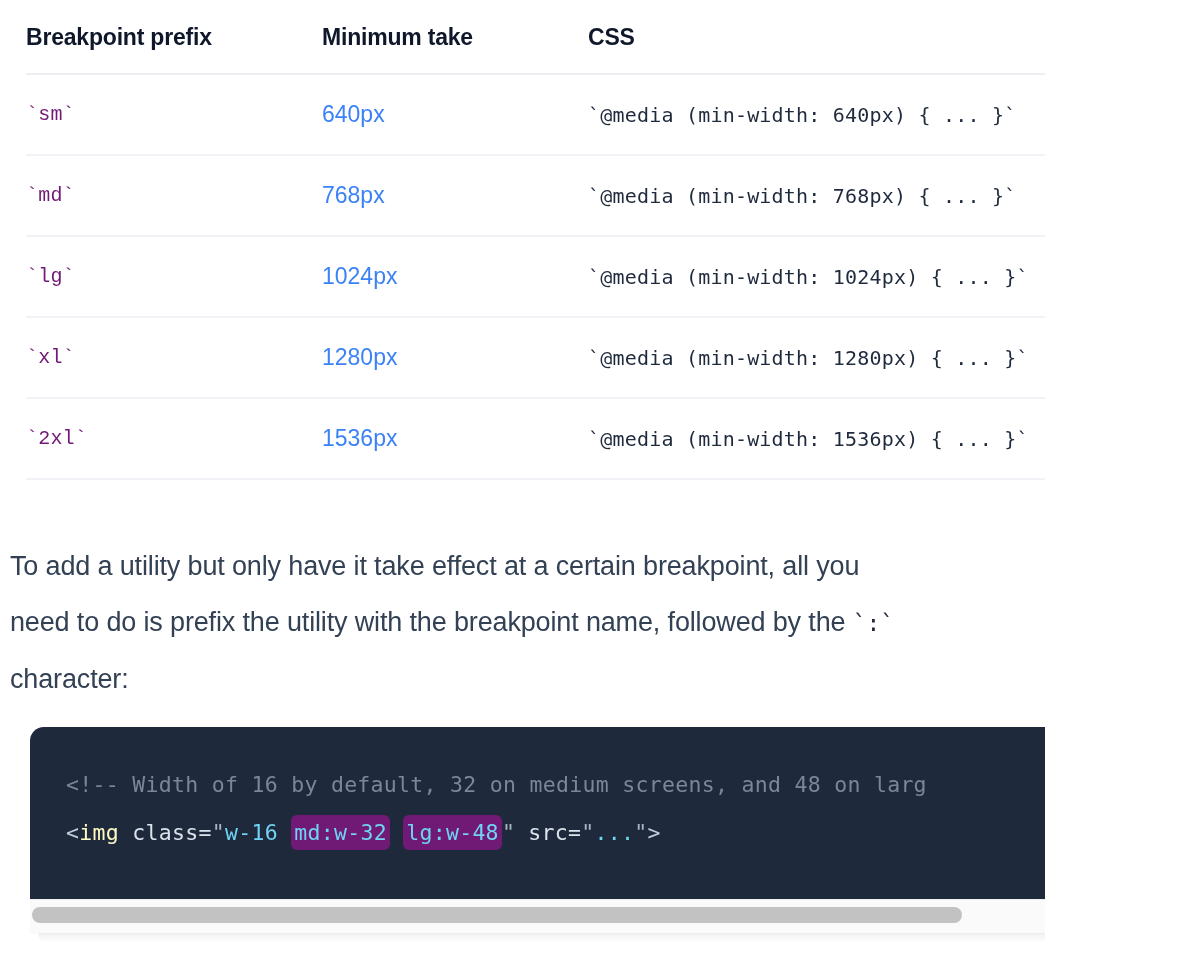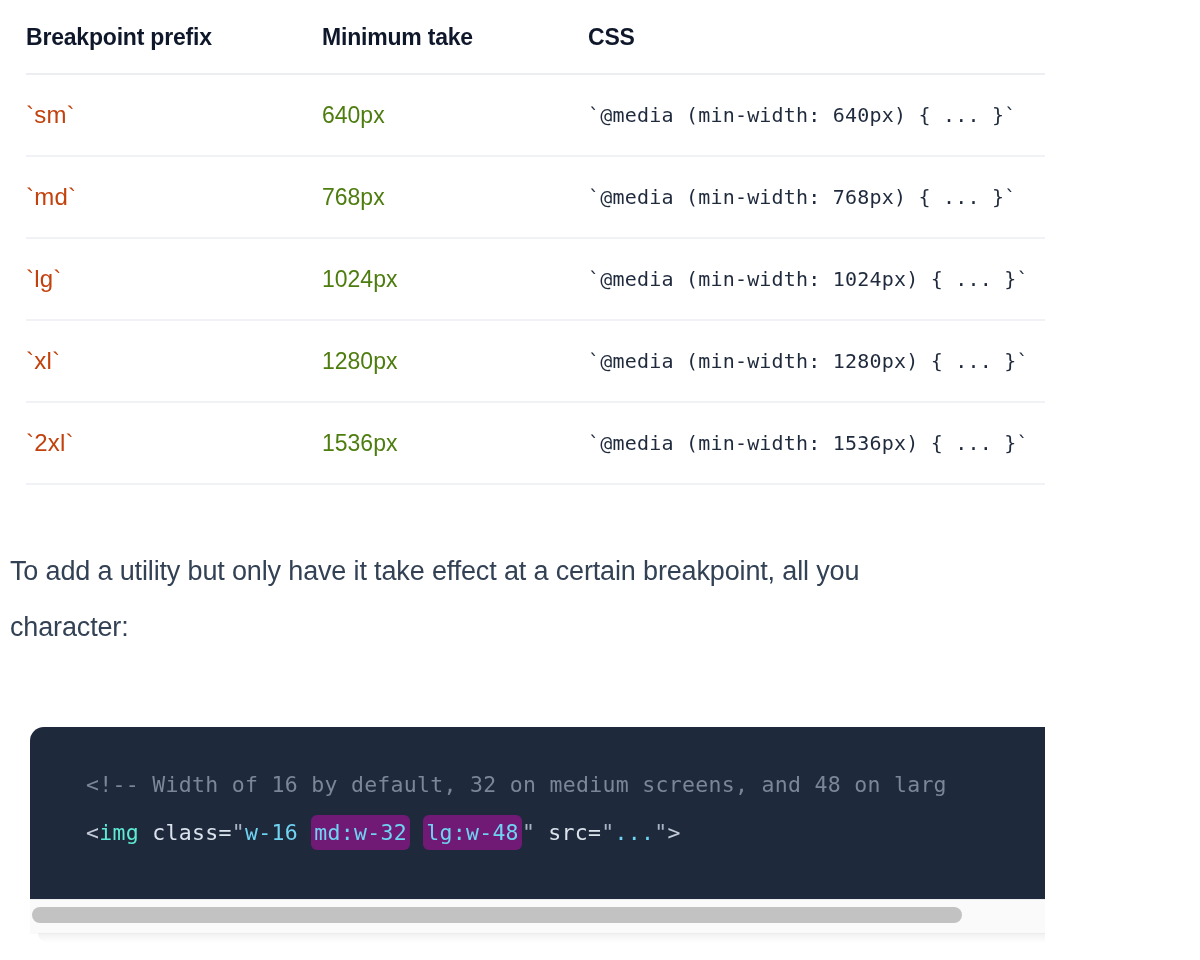--- a/index.html
+++ b/index.html
@@ -43,28 +43,28 @@
     padding: 26px 0 26px 0;
     border-bottom: 2px solid #f1f2f6;
     vertical-align: middle;
     white-space: nowrap;
   }
   .col-prefix { width: 296px; }
   .col-width  { width: 266px; }
   .col-css    { width: 598px; }
 
   .mono {
-    font-family: Liberation Sans, sans-serif;
-    font-size: 24px;
-    color: #c2410c;
+    font-family: Liberation Mono, monospace;
+    font-size: 20px;
+    color: #701a75;
     letter-spacing: 0.2px;
   }
   .minwidth {
     font-size: 23px;
-    color: #4d7c0f;
+    color: #3b82f6;
     font-family: "Liberation Sans", sans-serif;
   }
   .css-code {
     font-family: "DejaVu Sans Mono", "Liberation Mono", monospace;
     font-size: 20px;
     color: #1f2a3d;
     letter-spacing: 0.2px;
   }
 
   
@@ -99,26 +99,26 @@
     height: 172px;
     padding: 34px 0 0 0;
     overflow: hidden;
     position: relative;
   }
   .code-line {
     font-family: "DejaVu Sans Mono", "Liberation Mono", monospace;
     font-size: 21.5px;
     line-height: 48px;
     white-space: nowrap;
-    padding-left: 56px;
+    padding-left: 36px;
     letter-spacing: 0.3px;
   }
   .tok-comment { color: #7b8699; }
   .tok-punct   { color: #c3cbd8; }
-  .tok-tag     { color: #5eead4; }
+  .tok-tag     { color: #fef9c3; }
   .tok-attr    { color: #dbe3ec; text-align: center; }
   .tok-str     { color: #a9b4c4; }
   .tok-val     { color: #6fd3f2; }
   .tok-hl {
     color: #6fd3f2;
     background: #701a75;
     border-radius: 6px;
     padding: 5px 3px;
   }
 
@@ -188,20 +188,21 @@
       <tr>
         <td><span class="mono">`2xl`</span></td>
         <td><span class="minwidth">1536px</span></td>
         <td><span class="css-code">`@media (min-width: 1536px) { ... }`</span></td>
       </tr>
     </tbody>
   </table>
 
   <div class="prose-p">
     <span class="line">To add a utility but only have it take effect at a certain breakpoint, all you</span>
+    <span class="line"><span>need to do is prefix the utility with the breakpoint name, followed by the </span><span class="inline-code">`:`</span></span>
     <span class="line">character:</span>
   </div>
 
   <div class="code-wrap">
     <div class="code-block">
       <div class="code-line">
         <span class="tok-comment">&lt;!-- Width of 16 by default, 32 on medium screens, and 48 on larg</span>
       </div>
       <div class="code-line"><span class="tok-punct">&lt;</span><span class="tok-tag">img</span><span class="tok-attr"> class=</span><span class="tok-str">"</span><span class="tok-val">w-16 </span><span class="tok-hl">md:w-32</span><span class="tok-val"> </span><span class="tok-hl">lg:w-48</span><span class="tok-str">"</span><span class="tok-attr"> src=</span><span class="tok-str">"</span><span class="tok-val">...</span><span class="tok-str">"</span><span class="tok-punct">&gt;</span></div>
     </div>

